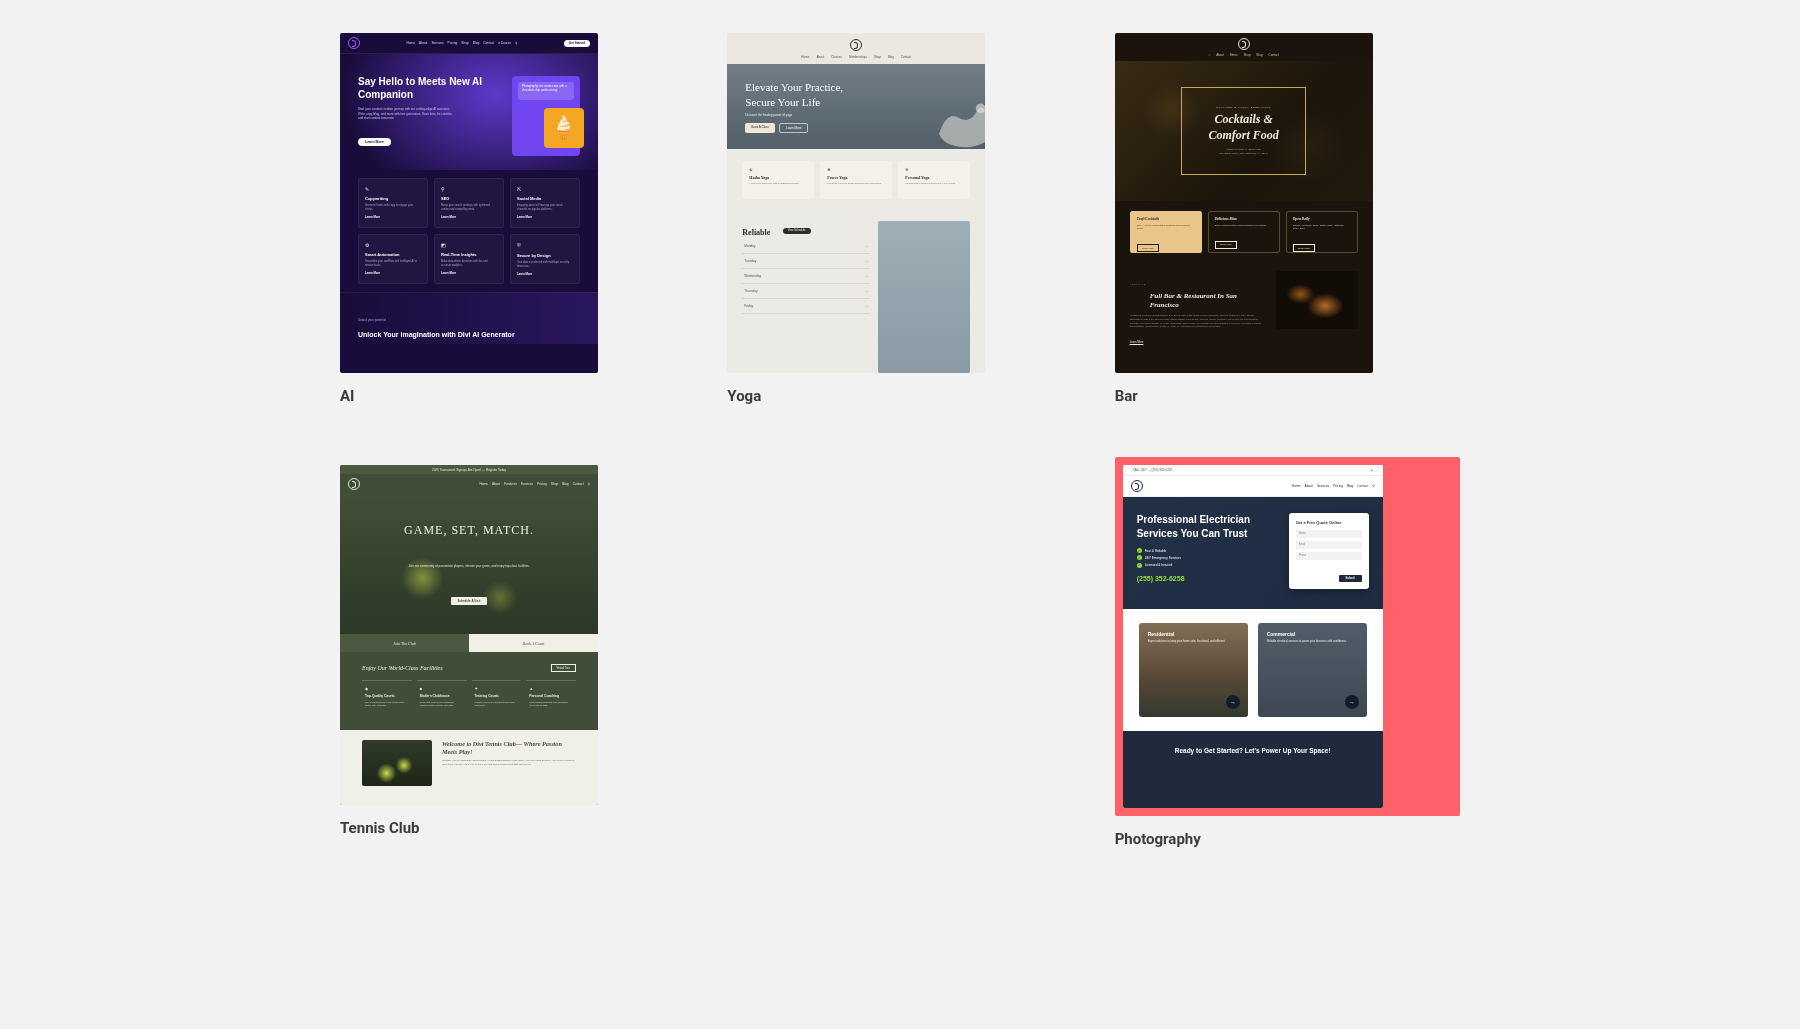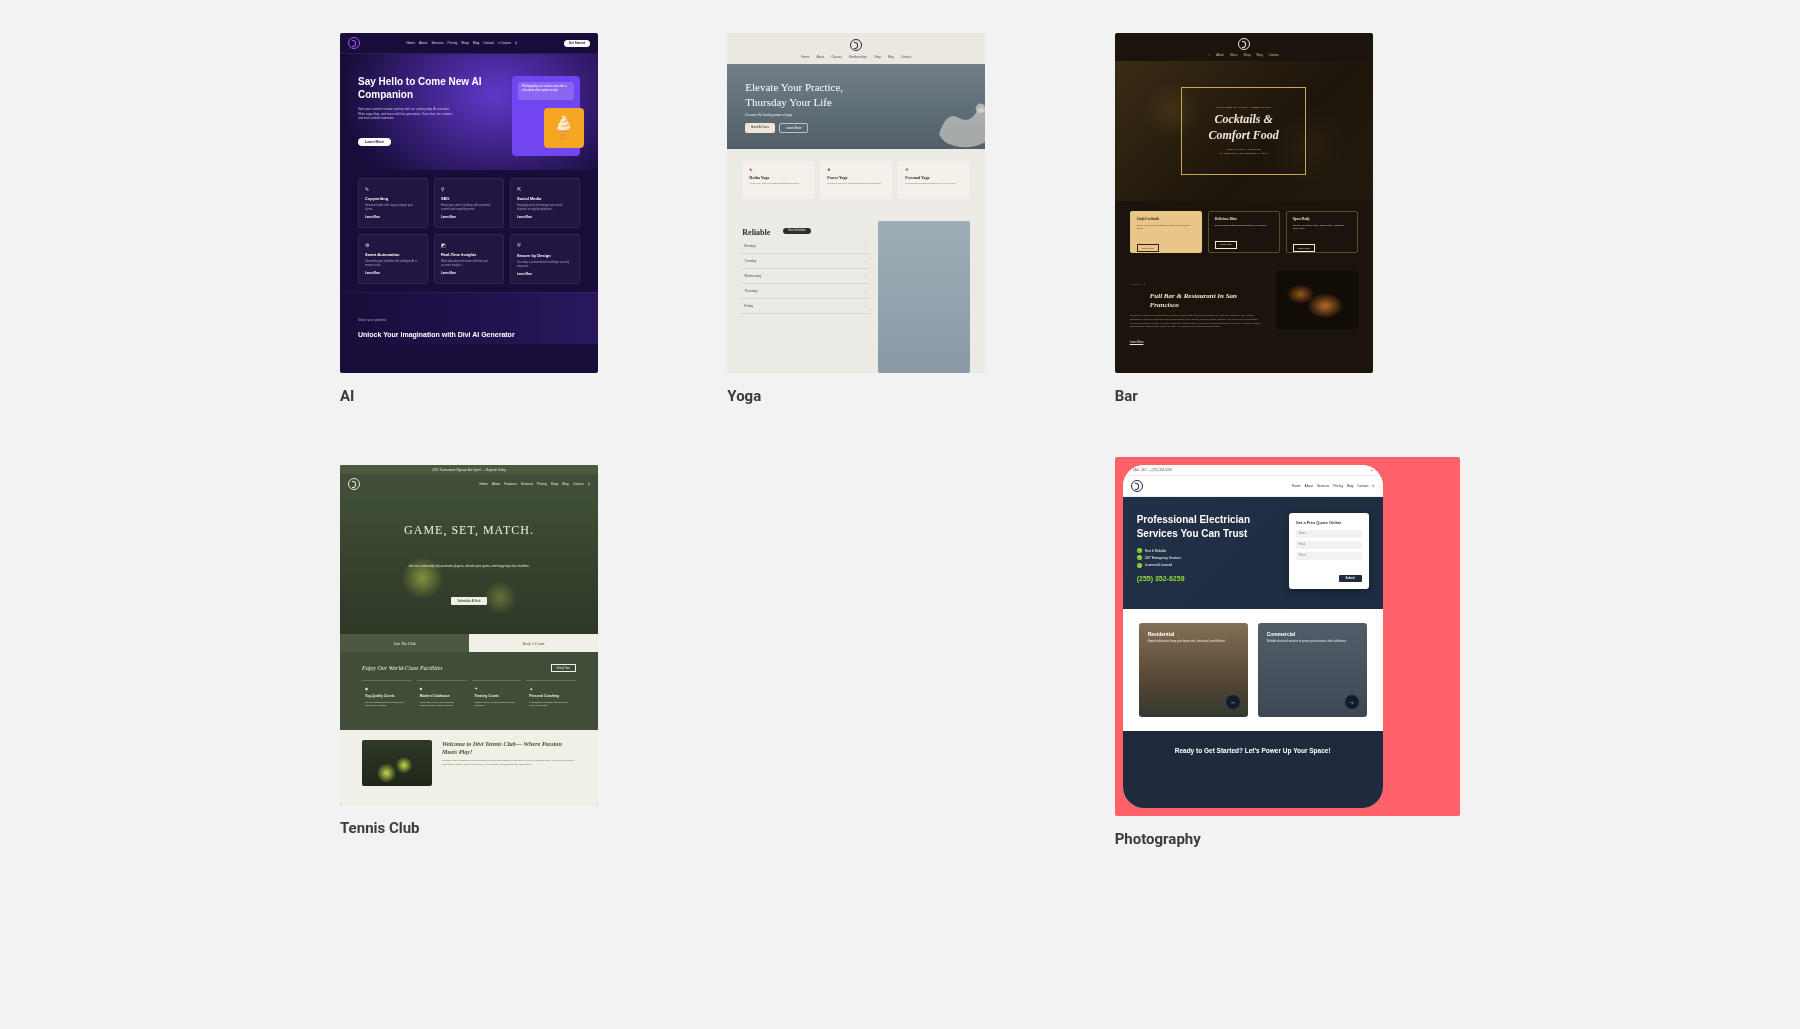--- a/index.html
+++ b/index.html
@@ -118,21 +118,21 @@
     .tennis-cell .ic { font-size:4px; }
     .tennis-cell h4 { font-size:3.3px; margin:3px 0; font-weight:600; }
     .tennis-cell p { font-size:2.3px; line-height:1.4; opacity:.82; }
     .tennis-welcome { background:#f1f0e6; display:flex; gap:10px; padding:10px 22px; flex:1; color:#3f4d39; }
     .tennis-wi { width:70px; height:46px; background:radial-gradient(14px 14px at 35% 72%,#c7d94a,transparent 70%),radial-gradient(12px 12px at 60% 55%,#c7d94a,transparent 70%),linear-gradient(#2f3a28,#1e2618); border-radius:2px; }
     .tennis-wt { flex:1; }
     .tennis-wt h3 { font-family:"Georgia",serif; font-style:italic; font-size:6.2px; line-height:1.3; margin-bottom:3px; }
     .tennis-wt p { font-size:2.5px; line-height:1.5; color:#6a6a5a; }
 
     
-    .elec { background:#f4f4f4; color:#1b1f29; display:flex; flex-direction:column;border-radius:21px; }
+    .elec { background:#f4f4f4; color:#1b1f29; display:flex; flex-direction:column; }
     .elec .top { background:#fff; display:flex; align-items:center; justify-content:space-between; padding:3px 10px; font-size:3px; color:#555; border-bottom:1px solid #eee; }
     .elec .nav { background:#fff; justify-content:space-between; border-bottom:1px solid #eee; color:#333; }
     .elec-hero { background:linear-gradient(rgba(28,43,64,.82),rgba(28,43,64,.82)),linear-gradient(135deg,#3a4a62,#233142); padding:16px 14px 20px; color:#fff; display:flex; gap:10px; }
     .elec-hl { flex:1.2; }
     .elec-hl h1 { font-size:10px; line-height:1.35; font-weight:800; margin-bottom:8px; }
     .elec-feats { display:flex; flex-direction:column; gap:2.3px; margin-bottom:7px; }
     .elec-feat { display:flex; align-items:center; gap:3px; font-size:3.2px; }
     .elec-feat .ck { width:5px; height:5px; border-radius:50%; background:#8fdd3a; display:inline-flex; align-items:center; justify-content:center; color:#1b3a0a; font-size:3px; font-weight:900; }
     .elec-phone { font-size:7px; font-weight:800; color:#8fdd3a; }
     .elec-form { background:#fff; color:#333; border-radius:3px; padding:7px; width:80px; height:76px; display:flex; flex-direction:column; gap:3px; box-shadow:0 3px 10px rgba(0,0,0,.3); }
@@ -165,21 +165,21 @@
             <span>Shop</span>
             <span>Blog</span>
             <span>Contact</span>
             <span>▾ Course</span>
             <span>⚲</span>
         </div>
         <span class="cta">Get Started</span>
       </div>
       <div class="ai-hero">
         <div class="ai-hero-left">
-          <h1>Say Hello to Come New AI Companion</h1>
+          <h1>Say Hello to Meets New AI Companion</h1>
           <p>Start your content creation journey with our cutting-edge AI assistant. Write copy, blog, and more with fast generation. Save time, be creative, and start content tomorrow.</p>
           <span class="btn">Learn More</span>
         </div>
         <div class="ai-card">
           <div class="pill">Photography: ice cream cone with a chocolate chip cookie on top</div>
           <div class="img">🍦</div>
         </div>
       </div>
       <div class="ai-grid">
           <div class="ai-tile">
@@ -239,21 +239,21 @@
           <span>Memberships</span>
           <span>Shop</span>
           <span>Blog</span>
           <span>Contact</span>
       </div>
       <div class="yoga-hero">
         <svg class="yoga-pose" viewBox="0 0 100 100">
             <path d="M30 60 Q40 30 55 40 Q70 48 78 30 Q84 22 90 35 L88 70 Q70 80 50 75 Q35 72 30 60 Z" fill="rgba(240,235,225,.55)"></path>
             <circle cx="82" cy="28" r="6" fill="rgba(240,235,225,.6)"></circle>
           </svg>
-        <h1><span>Elevate Your Practice,</span><br><span>Thursday Your Life</span></h1>
+        <h1><span>Elevate Your Practice,</span><br><span>Secure Your Life</span></h1>
         <p>Discover the healing power of yoga</p>
         <div class="btns">
           <span class="b1">Book A Class</span>
           <span class="b2">Learn More</span>
         </div>
       </div>
       <div class="yoga-cards">
           <div class="yoga-card">
             <div class="ic">☯</div>
             <h4>Hatha Yoga</h4>

